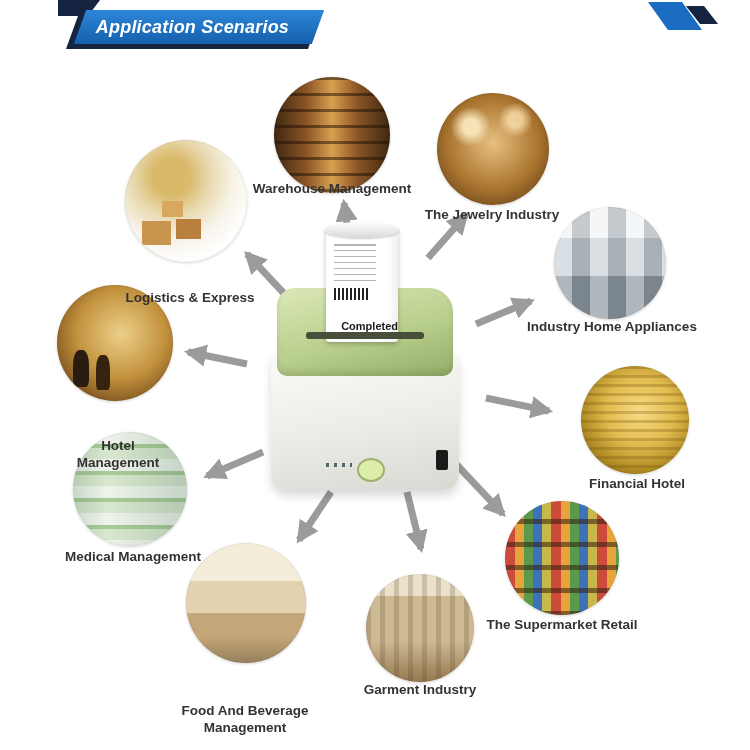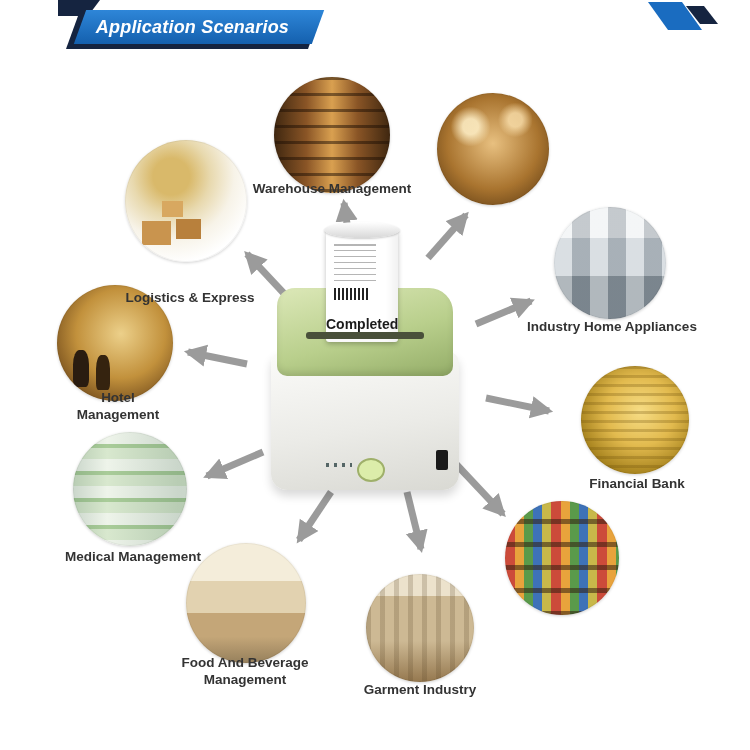--- a/index.html
+++ b/index.html
@@ -52,21 +52,21 @@
   .photo-medical{left:73px;top:432px;width:114px;height:114px;background:
     linear-gradient(90deg, rgba(40,80,60,.18), transparent 30%, rgba(40,80,60,.18) 92%),
     repeating-linear-gradient(180deg,#eef4ea 0 12px,#a9cc99 12px 16px,#d8e8ce 16px 27px);}
   .photo-hotel{left:57px;top:285px;width:116px;height:116px;background:
     radial-gradient(circle at 55% 42%, #ecd08a, #c2913c 48%, #6a4418 85%, #3c250c);}
   .photo-hotel::after{content:"";position:absolute;left:14%;bottom:12%;width:14%;height:32%;background:#2a1c10;
     border-radius:40% 40% 20% 20%;box-shadow:22px 4px 0 -1px #35230f;}
 
   
   .label{position:absolute;z-index:3;font-size:13.5px;font-weight:bold;color:#333;text-align:center;transform:translateX(-50%);white-space:nowrap;line-height:1.25;}
-  .label.wrap{white-space:normal;}
+  .label.wrap{white-space:normal;margin-top:48px;}
   .lbl-logistics{left:190px;top:258px;margin-top:32px;}
   .lbl-warehouse{left:332px;top:181px;text-align:center;}
   .lbl-jewelry{left:492px;top:207px;}
   .lbl-appliances{left:612px;top:319px;}
   .lbl-financial{left:637px;top:476px;}
   .lbl-supermarket{left:562px;top:617px;}
   .lbl-garment{left:420px;top:682px;}
   .lbl-food{left:245px;top:655px;width:170px;}
   .lbl-medical{left:133px;top:549px;}
   .lbl-hotel{left:118px;top:390px;width:110px;}
@@ -79,21 +79,21 @@
     background:linear-gradient(165deg,#dce8b8,var(--printer-green) 55%,#94ad68);
     border-radius:18px 24px 10px 10px;box-shadow:inset 0 -4px 6px rgba(0,0,0,.1);}
   .paper{position:absolute;left:326px;top:230px;width:72px;height:112px;z-index:5;background:#fff;
     border-radius:3px;box-shadow:0 2px 5px rgba(0,0,0,.25), inset -6px 0 8px rgba(0,0,0,.06);}
   .paper-curl{position:absolute;left:324px;top:222px;width:76px;height:16px;z-index:6;
     background:linear-gradient(180deg,#fff,#d8d8d8);border-radius:50%;box-shadow:0 1px 2px rgba(0,0,0,.2);}
   .paper-lines{position:absolute;left:8px;top:14px;width:42px;height:38px;
     background:repeating-linear-gradient(180deg,#a8a8a8 0 1.5px, transparent 1.5px 6px);opacity:.85;}
   .barcode{position:absolute;left:8px;top:58px;width:36px;height:12px;
     background:repeating-linear-gradient(90deg,#222 0 2px, transparent 2px 4px);}
-  .receipt-status{position:absolute;left:0;right:0;bottom:10px;text-align:right;font-size:14px;font-weight:bold;color:#1b1b1b;}
+  .receipt-status{position:absolute;left:0;right:0;bottom:10px;text-align:right;font-size:11px;font-weight:bold;color:#1b1b1b;}
   .slot{position:absolute;left:306px;top:332px;width:118px;height:7px;background:#49503a;border-radius:3px;z-index:7;}
   .power-btn{position:absolute;left:357px;top:458px;width:24px;height:20px;z-index:8;
     background:#dcedaa;border:2px solid #9fb06a;border-radius:50%;}
   .indicator-dots{position:absolute;left:326px;top:463px;width:26px;height:4px;z-index:8;
     background:repeating-linear-gradient(90deg,#566 0 3px, transparent 3px 8px);}
   .side-switch{position:absolute;left:436px;top:450px;width:12px;height:20px;z-index:8;background:#1a1a1a;border-radius:2px;}
 </style>
 </head>
 <body>
 
@@ -133,22 +133,24 @@
   <div class="photo photo-appliances"></div>
   <div class="photo photo-financial"></div>
   <div class="photo photo-supermarket"></div>
   <div class="photo photo-garment"></div>
   <div class="photo photo-food"></div>
   <div class="photo photo-medical"></div>
   <div class="photo photo-hotel"></div>
 
   <div class="label lbl-logistics">Logistics &amp; Express</div>
   <div class="label lbl-warehouse">Warehouse Management</div>
+  <div class="label lbl-jewelry">The Jewelry Industry</div>
   <div class="label lbl-appliances">Industry Home Appliances</div>
-  <div class="label lbl-financial">Financial Bank</div>
+  <div class="label lbl-financial">Financial Hotel</div>
+  <div class="label lbl-supermarket">The Supermarket Retail</div>
   <div class="label lbl-garment">Garment Industry</div>
   <div class="label wrap lbl-food">Food And Beverage Management</div>
   <div class="label lbl-medical">Medical Management</div>
   <div class="label wrap lbl-hotel">Hotel Management</div>
 
   <div class="printer-body"></div>
   <div class="printer-top"></div>
   <div class="paper">
     <div class="paper-lines"></div>
     <div class="barcode"></div>

